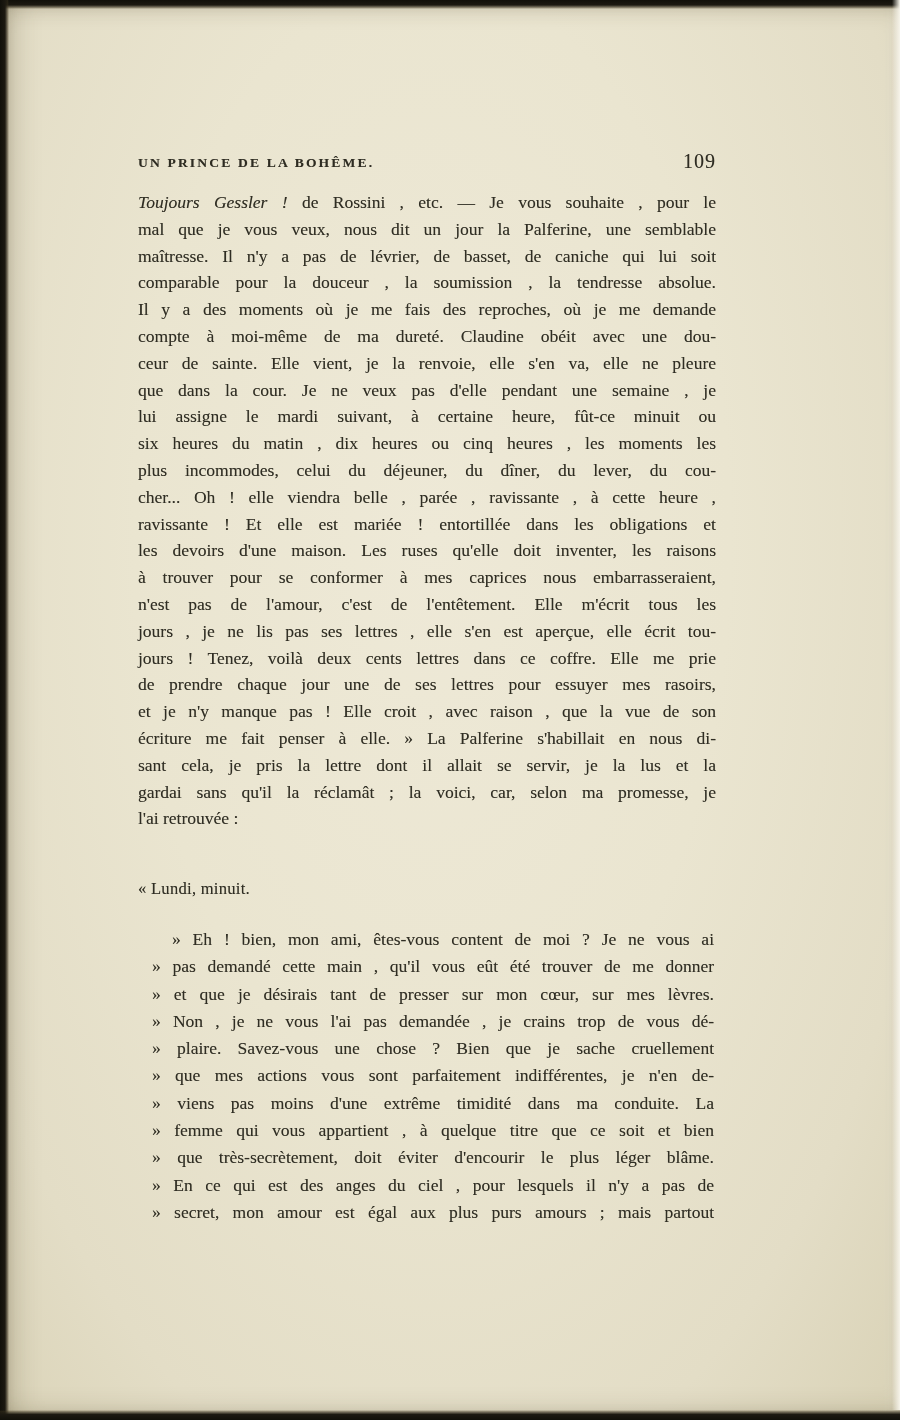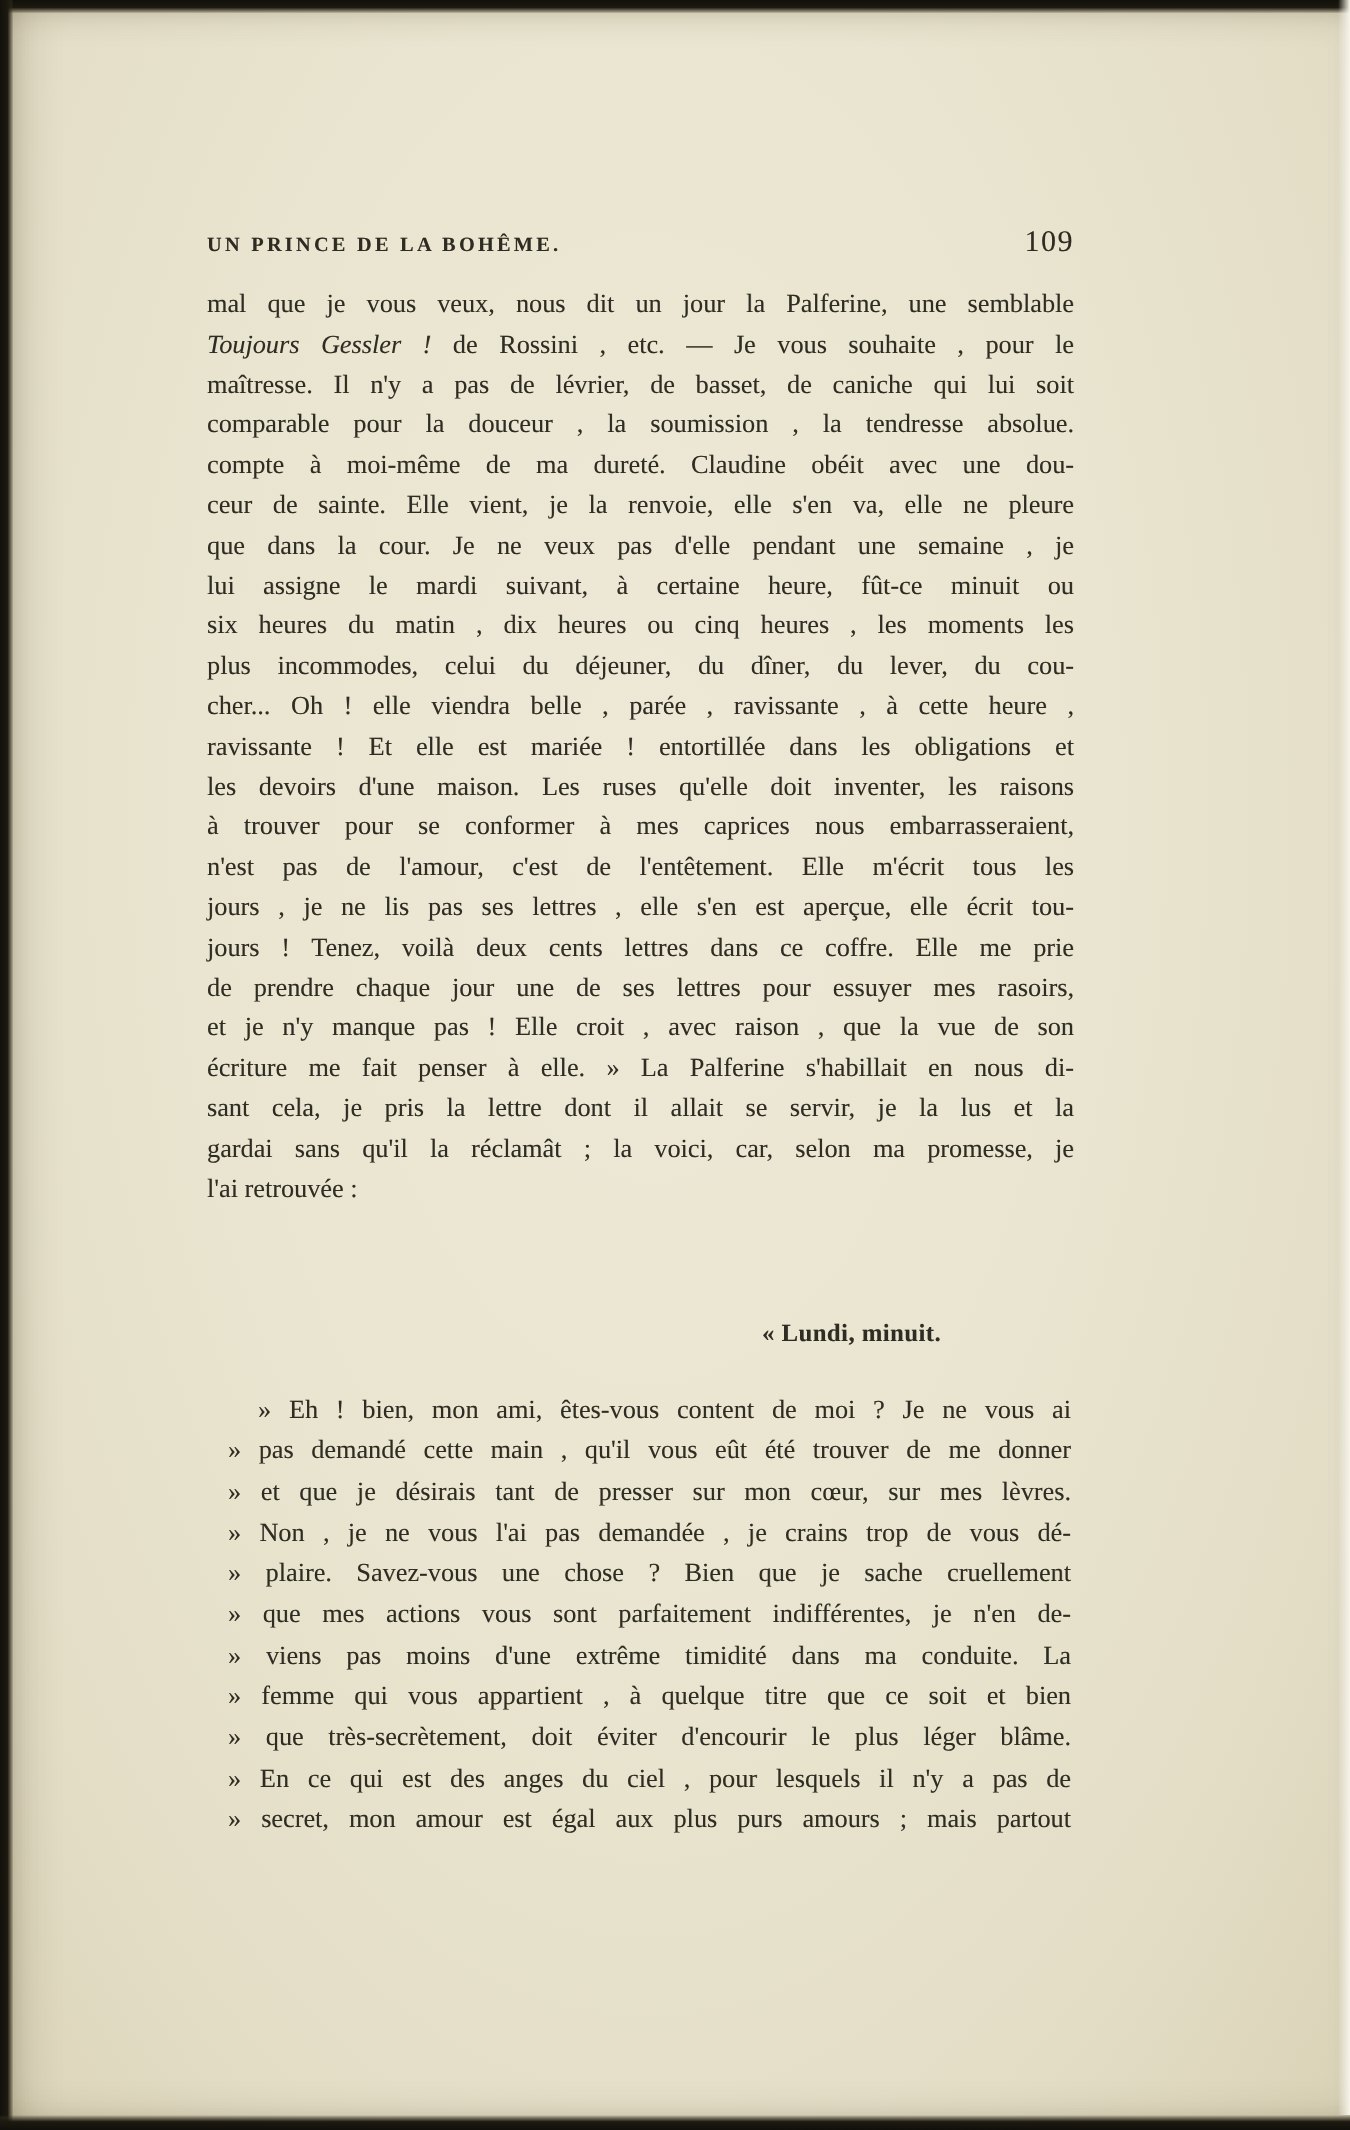--- a/index.html
+++ b/index.html
@@ -75,25 +75,23 @@
   .line { line-height: 26.8px; }
   .no-just { text-align-last: left; }
   em { font-style: italic; }
 
   .dateline-row {
     position: absolute;
     left: 138px; top: 879px; width: 578px;
     color: #2f2d23;
   }
   .dateline {
-    margin-left: 370px;
     font-size: 16.5px;
     letter-spacing: 0.3px;
     text-shadow: 0.2px 0.2px 0 rgba(47,45,35,0.35);
-    font-weight: bold;
   }
 
   .letter-block {
     position: absolute;
     left: 152px; top: 926px; width: 562px;
   }
   .letter-line { line-height: 27.3px; }
   .letter-line:first-child { text-indent: 20px; }
 </style>
 </head>
@@ -104,24 +102,25 @@
   <div class="edge-left"></div>
   <div class="edge-bottom"></div>
   <div class="edge-right-light"></div>
 
   <div class="running-head">
     <div class="running-title">UN PRINCE DE LA BOHÊME.</div>
     <div class="page-number">109</div>
   </div>
 
   <div class="paragraph-block">
+      <div class="line"><em>Toujours Gessler !</em> de Rossini , etc. — Je vous souhaite , pour le</div>
       <div class="line">mal que je vous veux, nous dit un jour la Palferine, une semblable</div>
-      <div class="line"><em>Toujours Gessler !</em> de Rossini , etc. — Je vous souhaite , pour le</div>
       <div class="line">maîtresse. Il n'y a pas de lévrier, de basset, de caniche qui lui soit</div>
       <div class="line">comparable pour la douceur , la soumission , la tendresse absolue.</div>
+      <div class="line">Il y a des moments où je me fais des reproches, où je me demande</div>
       <div class="line">compte à moi-même de ma dureté. Claudine obéit avec une dou-</div>
       <div class="line">ceur de sainte. Elle vient, je la renvoie, elle s'en va, elle ne pleure</div>
       <div class="line">que dans la cour. Je ne veux pas d'elle pendant une semaine , je</div>
       <div class="line">lui assigne le mardi suivant, à certaine heure, fût-ce minuit ou</div>
       <div class="line">six heures du matin , dix heures ou cinq heures , les moments les</div>
       <div class="line">plus incommodes, celui du déjeuner, du dîner, du lever, du cou-</div>
       <div class="line">cher... Oh ! elle viendra belle , parée , ravissante , à cette heure ,</div>
       <div class="line">ravissante ! Et elle est mariée ! entortillée dans les obligations et</div>
       <div class="line">les devoirs d'une maison. Les ruses qu'elle doit inventer, les raisons</div>
       <div class="line">à trouver pour se conformer à mes caprices nous embarrasseraient,</div>

